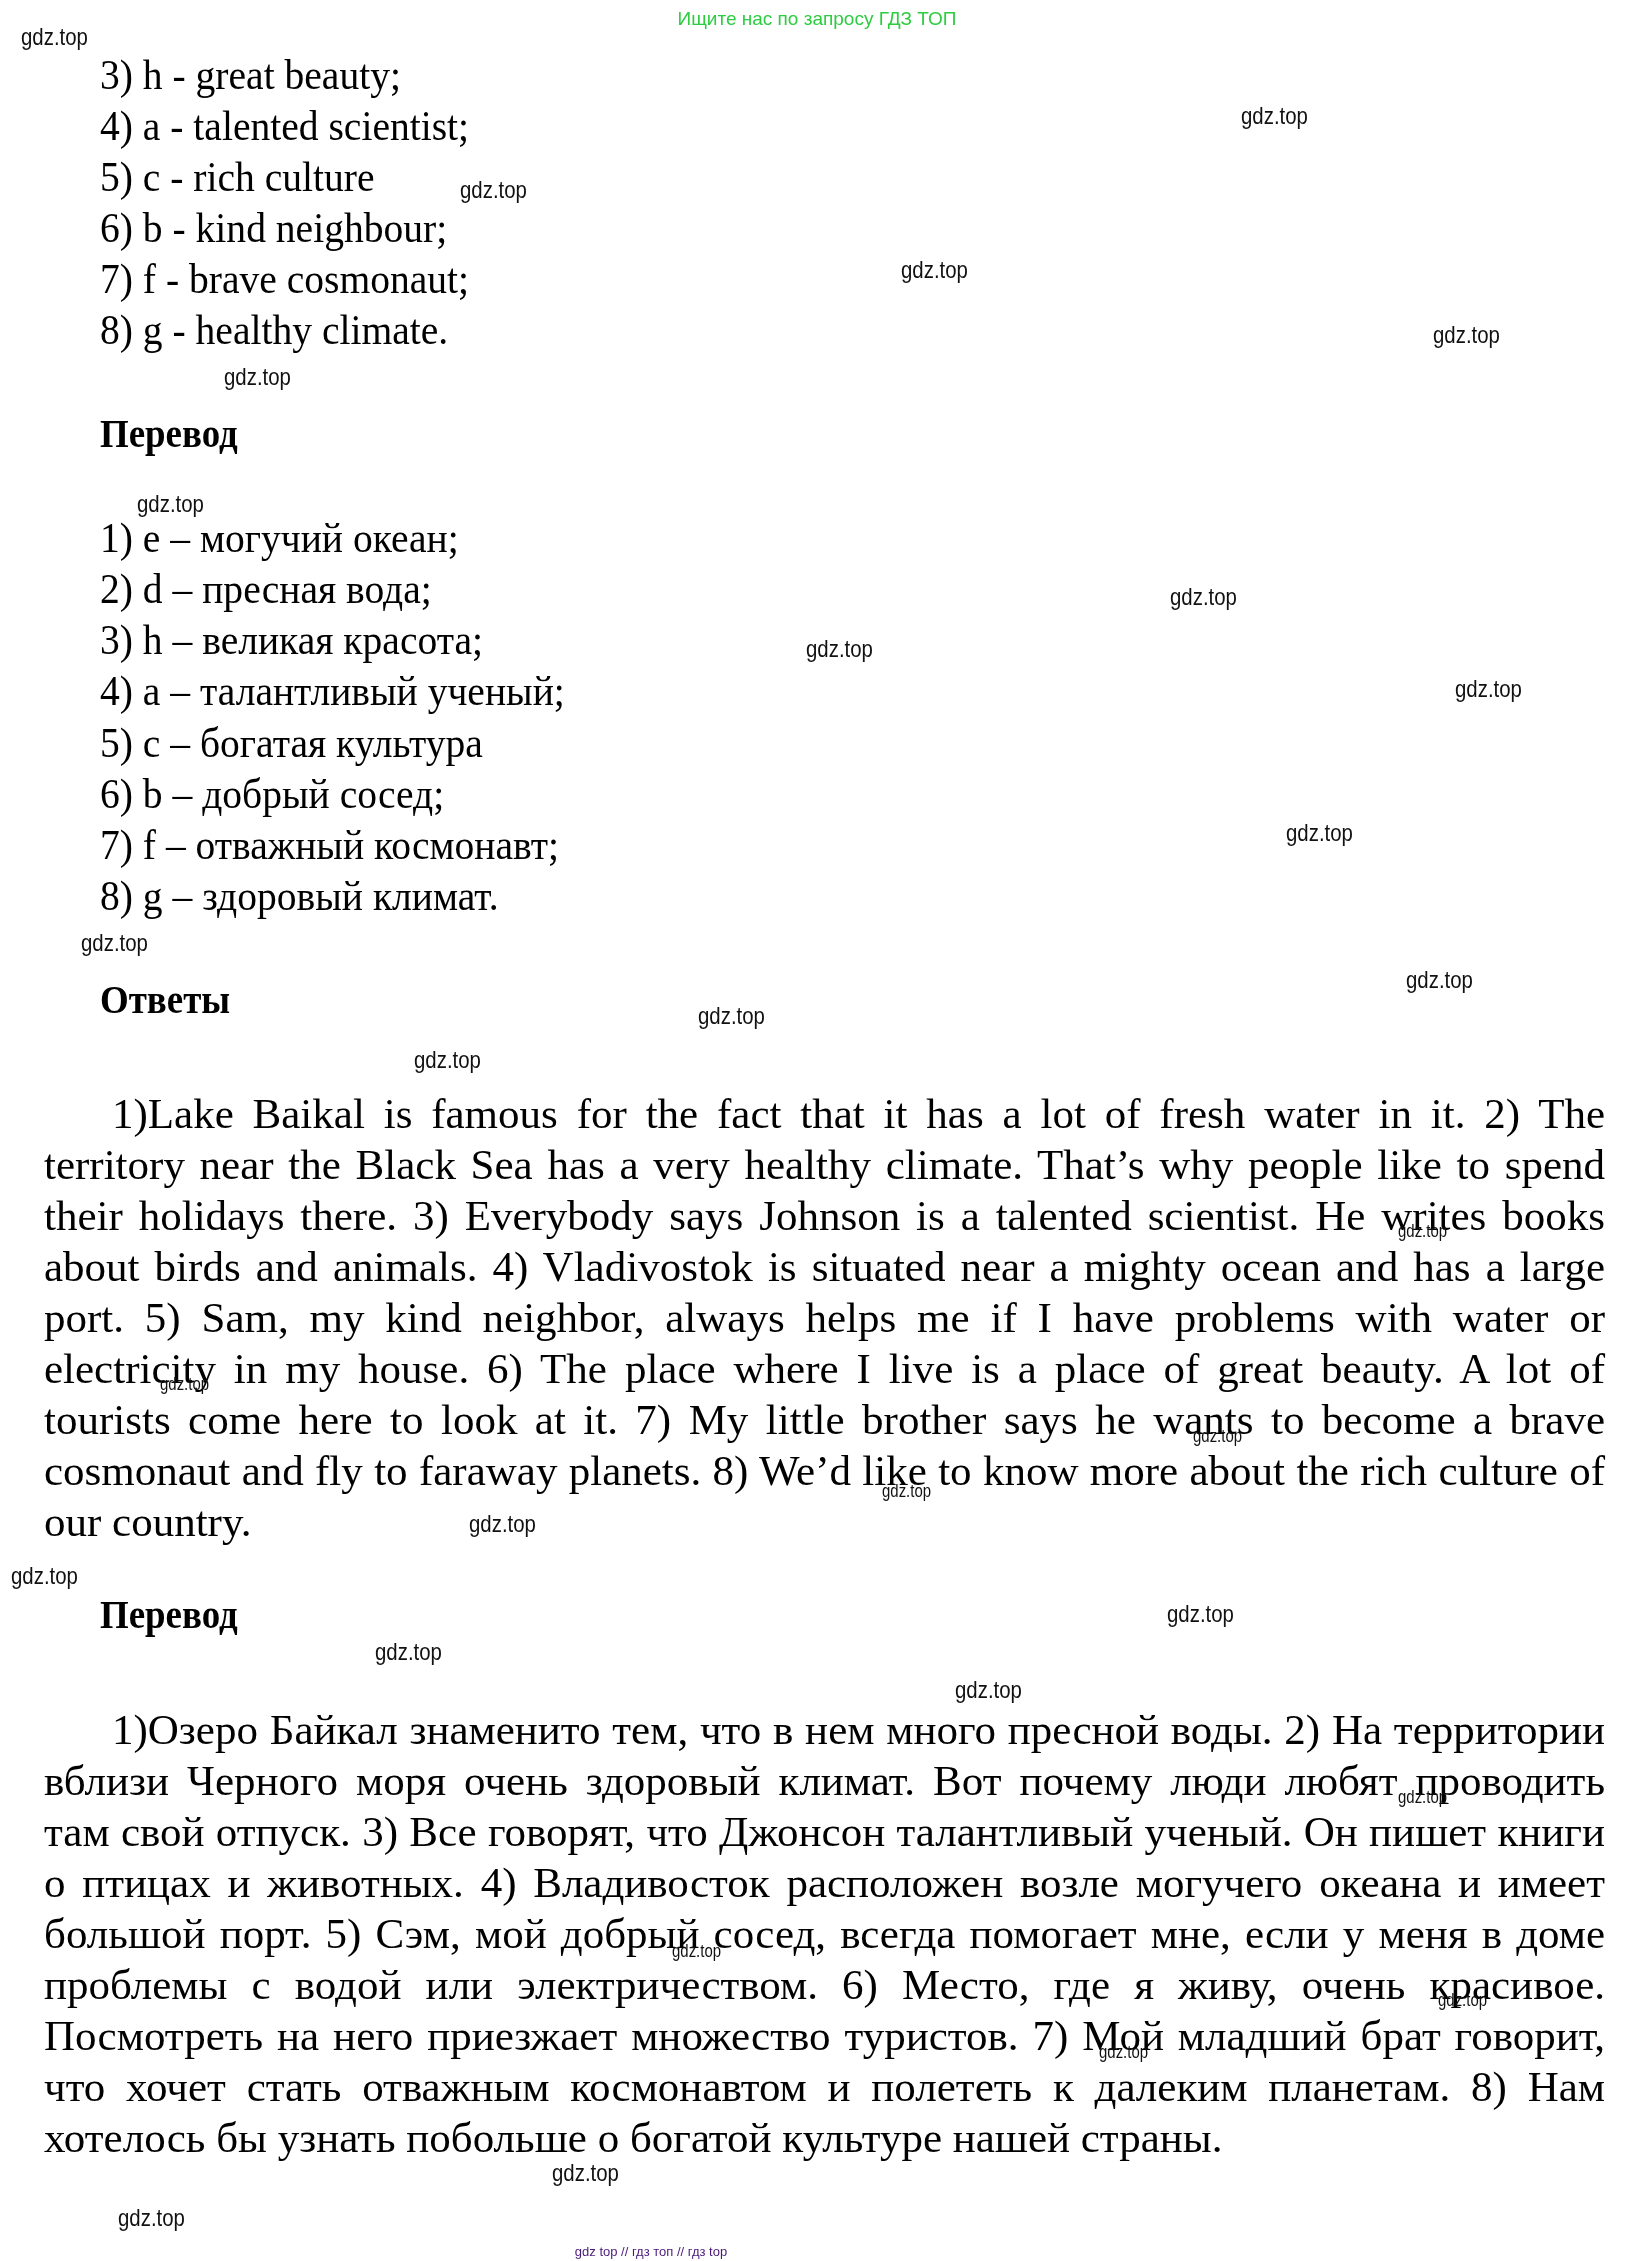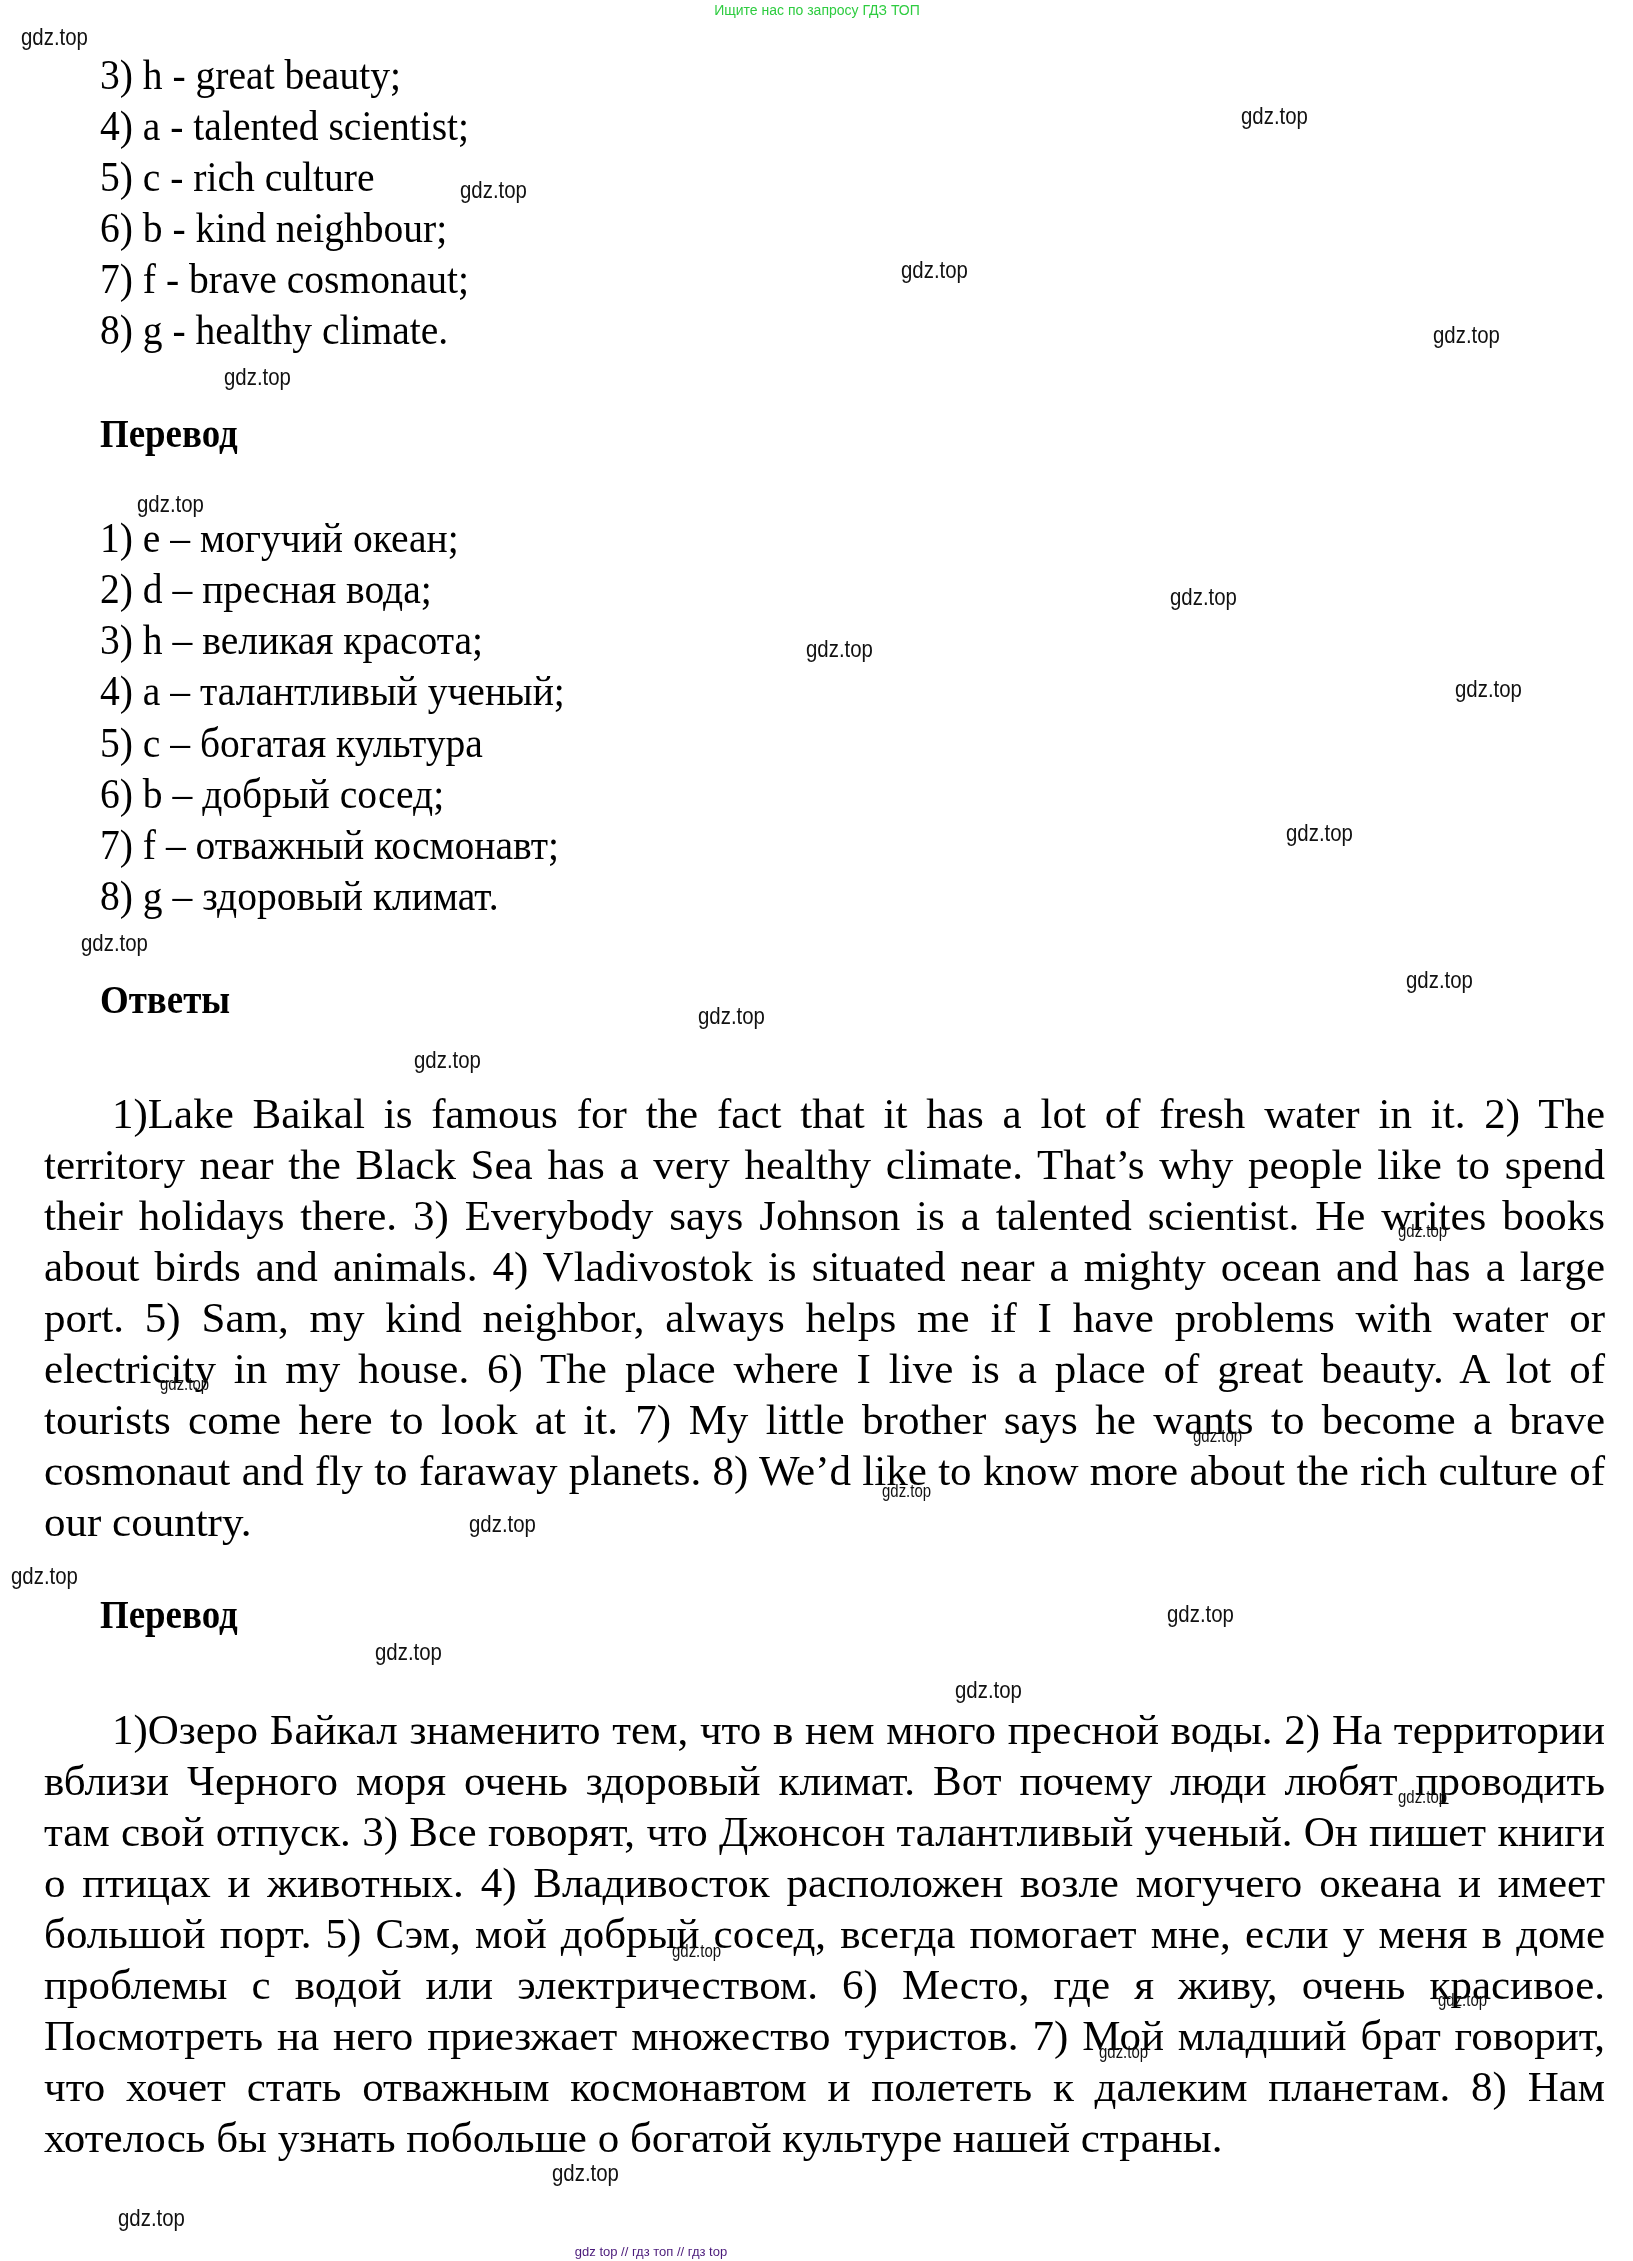--- a/index.html
+++ b/index.html
@@ -1,19 +1,19 @@
 <!DOCTYPE html>
 <html style="font-size:12.2px"><head>
 <meta charset="utf-8">
 <style>
   html, body { margin: 0; padding: 0; background: #ffffff; }
   body { width: 1634px; height: 2261px; position: relative; overflow: hidden; }
   .page { position: absolute; left: 0; top: 0; width: 1634px; height: 2261px; }
-  .banner { position: absolute; top: 2px; left: 0; width: 1634px; text-align: center;
-    font-family: "Liberation Sans", sans-serif; font-size: 14px; color: #2ecc40; }
+  .banner { position: absolute; top: 8px; left: 0; width: 1634px; text-align: center;
+    font-family: "Liberation Sans", sans-serif; font-size: 19px; color: #2ecc40; }
   .serif { font-family: "Liberation Serif", serif; color: #000; }
   .list-line { position: absolute; left: 100px; font-size: 43px; line-height: 51px; white-space: nowrap;
     transform: scaleX(0.92); transform-origin: left center; }
   .heading { position: absolute; left: 100px; font-size: 41px; font-weight: bold; line-height: 51px;
     transform: scaleX(0.9); transform-origin: left center; }
   .para { position: absolute; left: 32px; width: 1561px; font-size: 43px; line-height: 51px;
     text-align: justify; text-indent: 68px; margin: 12px; }
   .wm { position: absolute; font-family: "Liberation Sans", sans-serif; font-size: 24px; color: #111;
     transform: scaleX(0.85); transform-origin: left top; white-space: nowrap; }
   .wm.small { font-size: 17.6px; }

